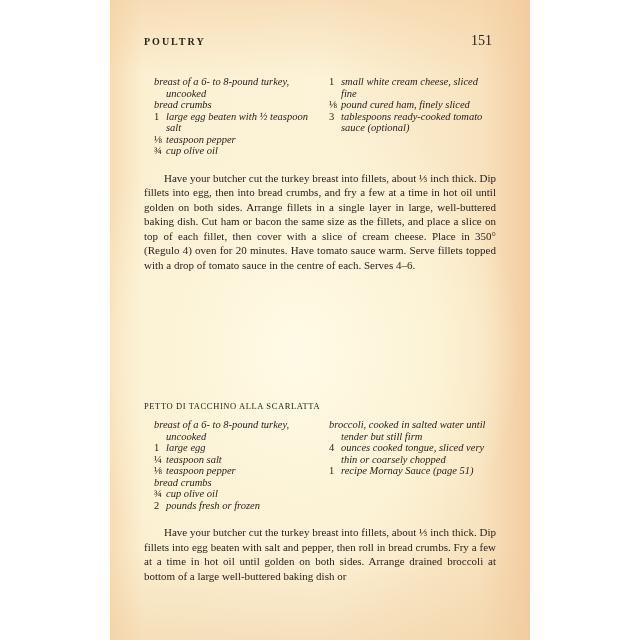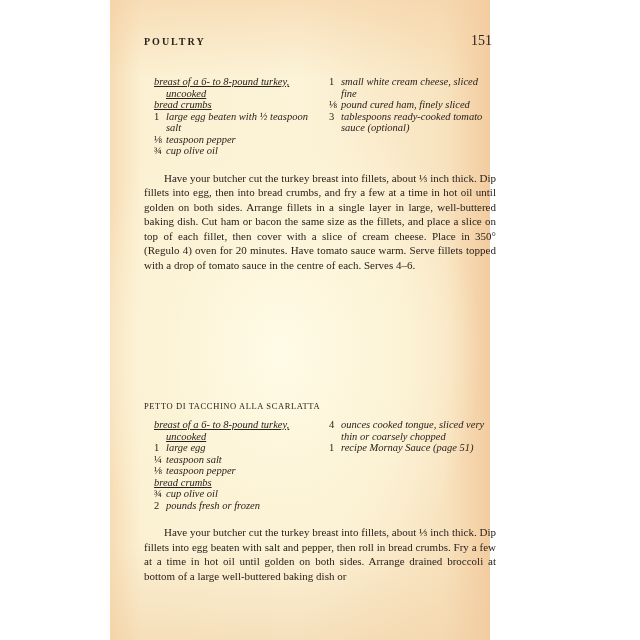--- a/index.html
+++ b/index.html
@@ -1,21 +1,21 @@
 <!DOCTYPE html>
 <html><head>
 <meta charset="utf-8">
 <style>
   html, body { margin: 0; padding: 0; }
   body {
     width: 640px; height: 640px; background: #ffffff; position: relative; overflow: hidden;
     font-family: "Liberation Serif", "DejaVu Serif", serif; color: #2a221c;
   }
   .page {
-    position: absolute; left: 110px; top: 0; width: 380px; height: 640px;
+    position: absolute; left: 110px; top: 0; width: 420px; height: 640px;
     background:
       radial-gradient(ellipse 70% 55% at 45% 55%, #fffbe6 0%, #fcf3d6 45%, rgba(252,240,210,0) 75%),
       linear-gradient(90deg, #f7dcb4 0%, #fbf0d2 8%, #fcf3d8 50%, #f8e3bf 88%, #f3ccA0 100%);
     background-color: #f9e8c6;
   }
   .page::after {
     content: ""; position: absolute; inset: 0;
     background: linear-gradient(180deg, rgba(244,206,160,0.55) 0%, rgba(250,235,205,0) 12%, rgba(250,235,205,0) 85%, rgba(240,205,160,0.5) 100%);
     pointer-events: none;
   }
@@ -26,21 +26,21 @@
   .recipe-title { font-weight: bold; font-size: 15px; margin: 0; }
   .recipe-subtitle { font-size: 8.5px; letter-spacing: 0.6px; margin-top: 5px; }
   .ingredients { display: flex; font-style: italic; font-size: 10.5px; line-height: 11.5px; margin-top: 8px; }
   .col { width: 170px; }
   .col.left { margin-left: 10px; }
   .col.right { margin-left: 8px; }
   .ing { display: flex; }
   .qty { width: 12px; font-style: normal; flex: none; }
   .ing .txt { flex: 1; }
   .ing.noqty .txt { padding-left: 0; }
-  .ing .txt.hang { padding-left: 12px; text-indent: -12px; text-decoration: underline; }
+  .ing .txt.hang { padding-left: 12px; text-indent: -12px; }
   .method { font-size: 11px; line-height: 14.6px; text-align: justify; margin-top: 14px; text-indent: 20px; }
   #recipe1 { position: absolute; top: 44px; left: 0; width: 352px; }
   #recipe2 { position: absolute; top: 372px; left: 0; width: 352px; }
 </style>
 </head>
 <body>
 
 <div class="page">
   <div class="content">
     <div class="running-head">
@@ -113,20 +113,23 @@
           <div class="ing">
               <span class="qty">¾</span>
               <span class="txt">cup olive oil</span>
             </div>
           <div class="ing">
               <span class="qty">2</span>
               <span class="txt">pounds fresh or frozen</span>
             </div>
         </div>
         <div class="col right">
+          <div class="ing noqty">
+              <span class="txt hang">broccoli, cooked in salted water until tender but still firm</span>
+            </div>
           <div class="ing">
               <span class="qty">4</span>
               <span class="txt">ounces cooked tongue, sliced very thin or coarsely chopped</span>
             </div>
           <div class="ing">
               <span class="qty">1</span>
               <span class="txt">recipe Mornay Sauce (page 51)</span>
             </div>
         </div>
       </div>

